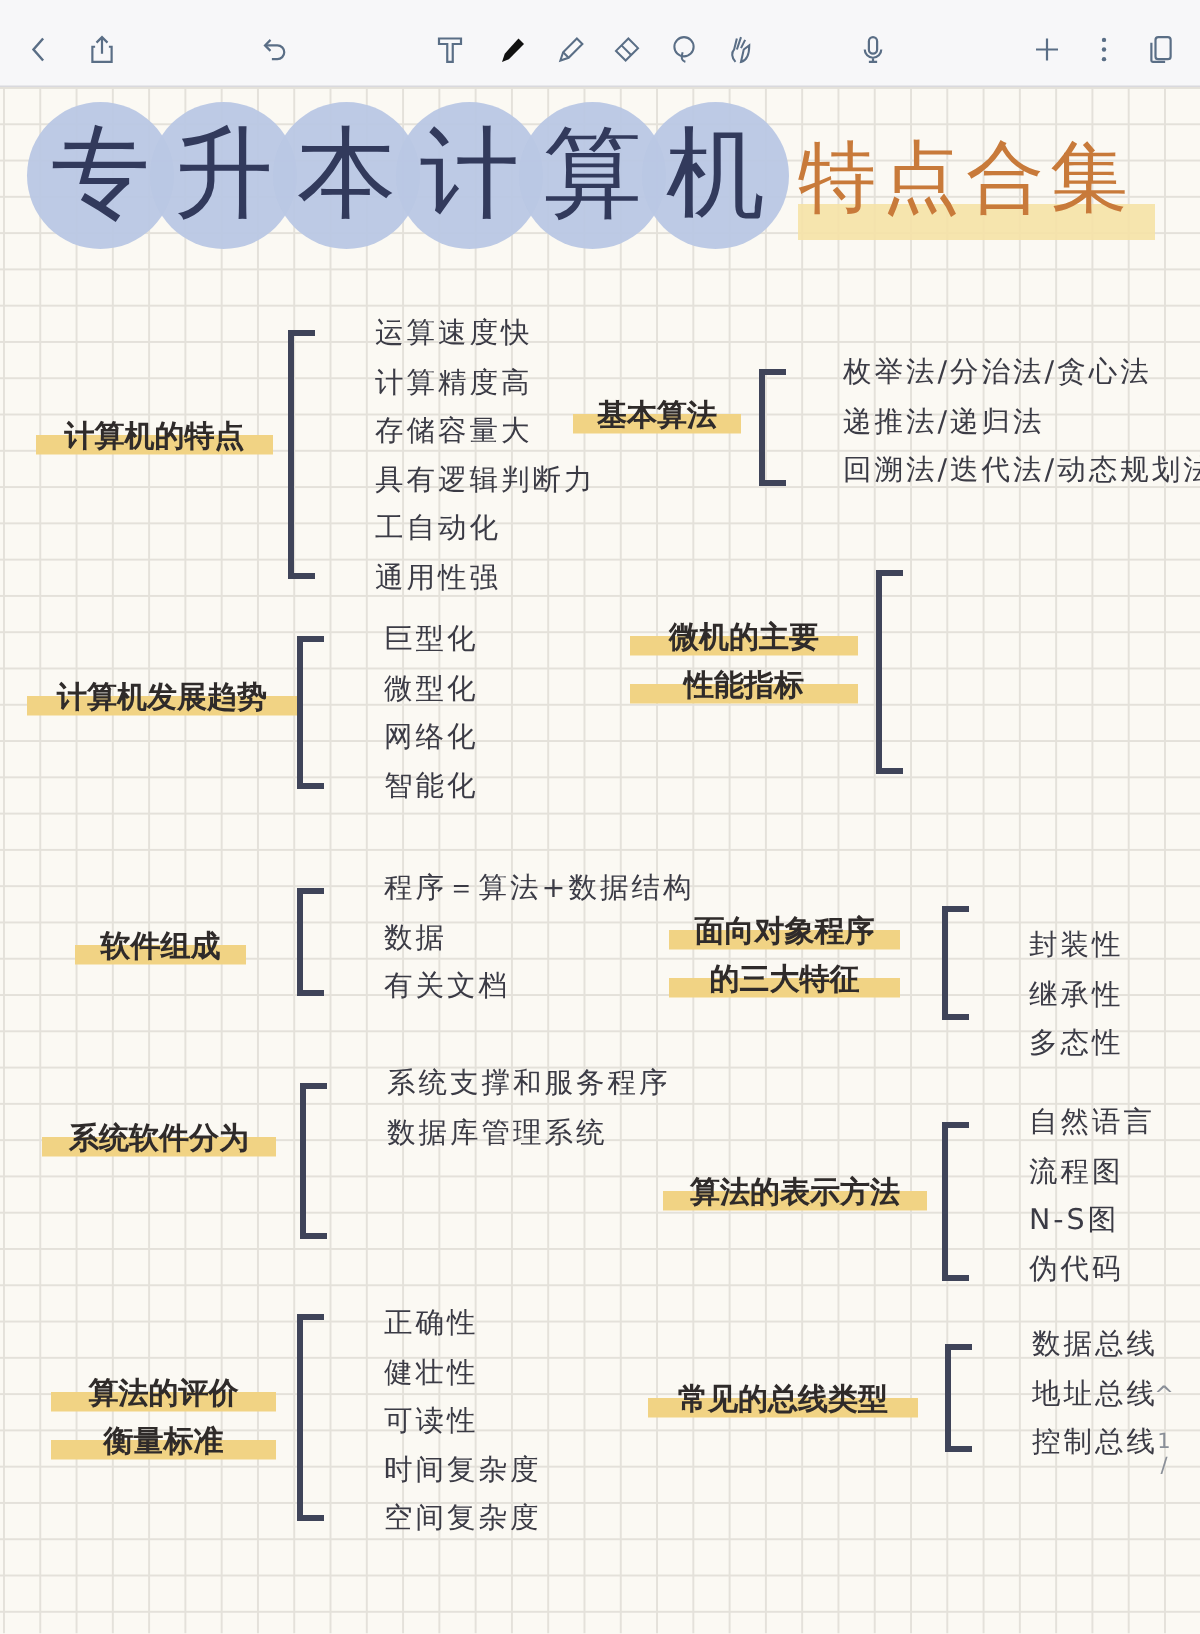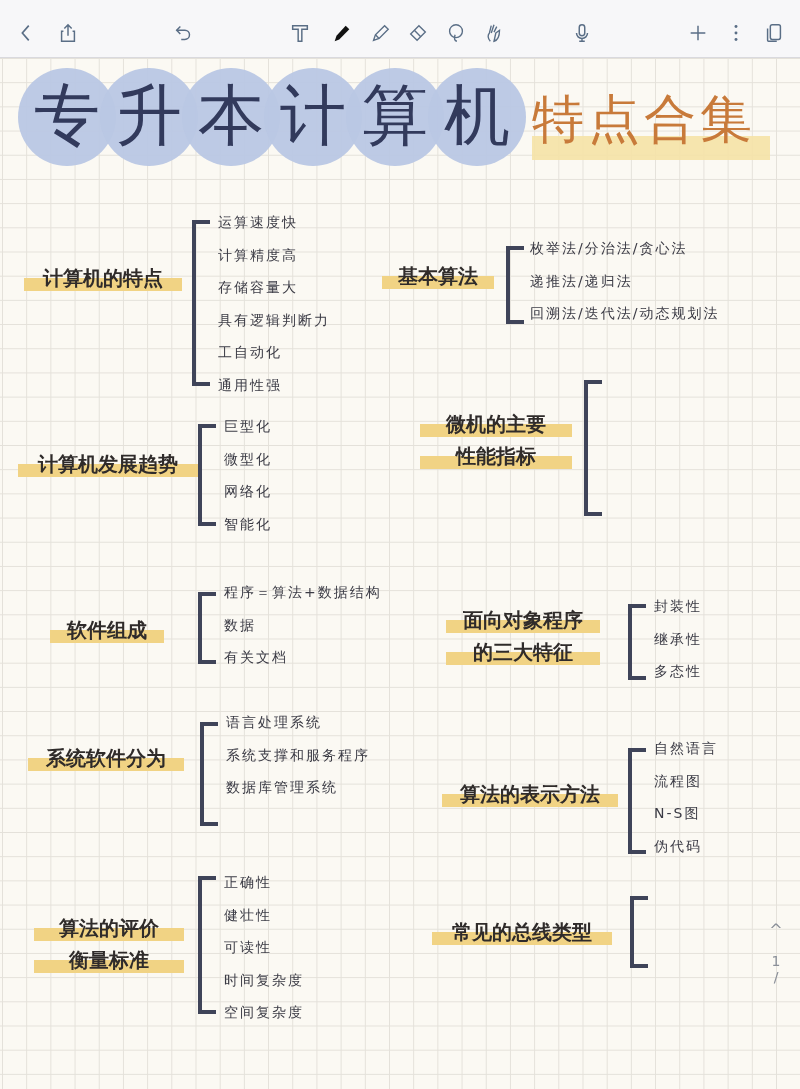--- a/index.html
+++ b/index.html
@@ -53,21 +53,21 @@
   .topic .line { position:relative; display:block; }
   .topic .line span { position:relative; z-index:2; }
   .topic .hl {
     position:absolute; left:-4px; right:-4px; bottom:3px; height:13px;
     background:#f1d384; z-index:1;
   }
   .bracket {
     position:absolute; width:14px;
     border:4px solid #3f4459; border-right:none;
   }
-  .items { position:absolute; font-size:14px; line-height:32.5px; color:#3b3b45; white-space:nowrap; }
+  .items { position:absolute; font-size:19px; line-height:32.5px; color:#3b3b45; white-space:nowrap;margin-left:32px; }
   .items div { letter-spacing:2px; }
   .page-nav {
     position:absolute; left:764px; top:862px; width:24px; color:#8a8f98;
     font-size:14px; text-align:center;
   }
 </style>
 </head>
 <body>
 
 <div class="toolbar">
@@ -159,21 +159,21 @@
     <div class="title-char" style="left:0px">专</div>
     <div class="title-char" style="left:82px">升</div>
     <div class="title-char" style="left:164px">本</div>
     <div class="title-char" style="left:246px">计</div>
     <div class="title-char" style="left:328px">算</div>
     <div class="title-char" style="left:410px">机</div>
   </div>
   <div class="subtitle-hl"></div>
   <div class="subtitle">特点合集</div>
 
-  <div class="topic" style="left:28px;top:204px;width:150px">
+  <div class="topic" style="left:28px;top:216px;width:150px">
     <div class="line"><span>计算机的特点</span><div class="hl"></div></div>
   </div>
   <div class="bracket" style="left:192px;top:162px;height:158px"></div>
   <div class="items" style="left:218px;top:148px">
     <div>运算速度快</div>
     <div>计算精度高</div>
     <div>存储容量大</div>
     <div>具有逻辑判断力</div>
     <div>工自动化</div>
     <div>通用性强</div>
@@ -214,32 +214,31 @@
     <div>程序＝算法+数据结构</div>
     <div>数据</div>
     <div>有关文档</div>
   </div>
 
   <div class="topic" style="left:450px;top:546px;width:146px">
     <div class="line"><span>面向对象程序</span><div class="hl"></div></div>
     <div class="line"><span>的三大特征</span><div class="hl"></div></div>
   </div>
   <div class="bracket" style="left:628px;top:546px;height:68px"></div>
-  <div class="items" style="left:654px;top:532px">
+  <div class="items" style="left:654px;top:556px">
     <div>封装性</div>
     <div>继承性</div>
     <div>多态性</div>
   </div>
 
   <div class="topic" style="left:32px;top:684px;width:148px">
     <div class="line"><span>系统软件分为</span><div class="hl"></div></div>
   </div>
   <div class="bracket" style="left:200px;top:664px;height:96px"></div>
   <div class="items" style="left:226px;top:648px">
-    <div>语言处理系统</div>
     <div>系统支撑和服务程序</div>
     <div>数据库管理系统</div>
   </div>
 
   <div class="topic" style="left:446px;top:720px;width:168px">
     <div class="line"><span>算法的表示方法</span><div class="hl"></div></div>
   </div>
   <div class="bracket" style="left:628px;top:690px;height:98px"></div>
   <div class="items" style="left:654px;top:674px">
     <div>自然语言</div>
@@ -258,19 +257,24 @@
     <div>健壮性</div>
     <div>可读性</div>
     <div>时间复杂度</div>
     <div>空间复杂度</div>
   </div>
 
   <div class="topic" style="left:436px;top:858px;width:172px">
     <div class="line"><span>常见的总线类型</span><div class="hl"></div></div>
   </div>
   <div class="bracket" style="left:630px;top:838px;height:64px"></div>
+  <div class="items" style="left:656px;top:822px">
+    <div>数据总线</div>
+    <div>地址总线</div>
+    <div>控制总线</div>
+  </div>
 
   <div class="page-nav">
     <div style="font-size:16px">^</div>
     <div style="margin-top:14px">1</div>
     <div>/</div>
   </div>
 </div>
 
 </body></html>

